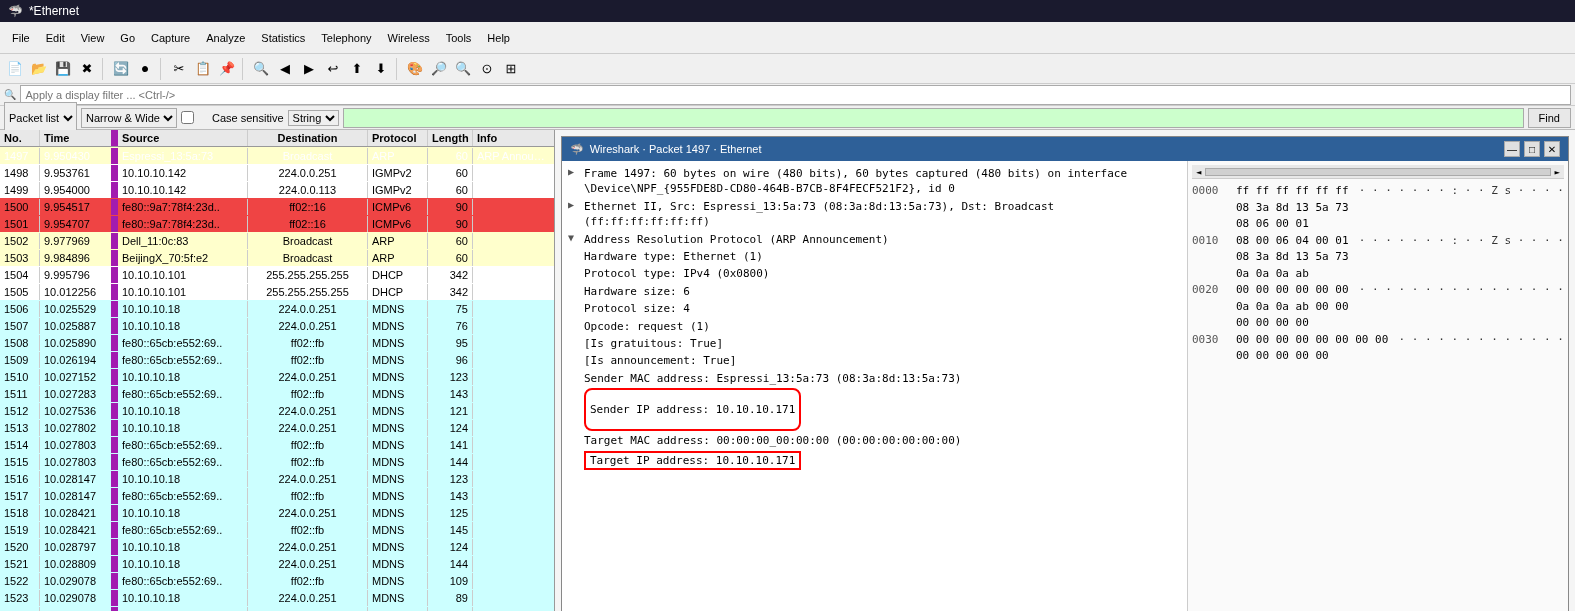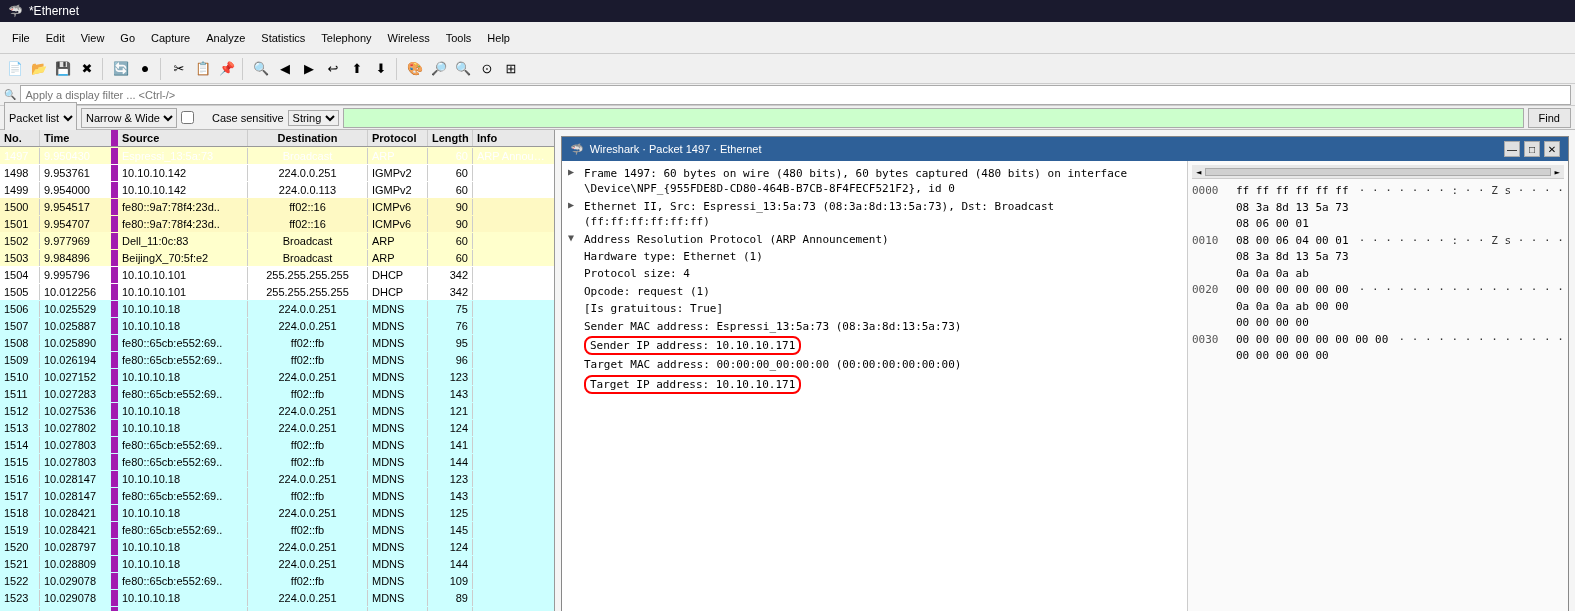--- a/index.html
+++ b/index.html
@@ -28,21 +28,21 @@
     .col-time { width: 78px; min-width: 78px; padding: 2px 4px; border-right: 7px solid #a21caf; }
     .col-source { width: 130px; min-width: 130px; padding: 2px 4px; border-right: 1px solid #ccc; }
     .col-dest { width: 120px; min-width: 120px; padding: 2px 4px; border-right: 1px solid #ccc; text-align: center; }
     .col-proto { width: 60px; min-width: 60px; padding: 2px 4px; border-right: 1px solid #ccc; }
     .col-len { width: 45px; min-width: 45px; padding: 2px 4px; border-right: 1px solid #ccc; text-align: right; }
     .col-info { flex: 1; padding: 2px 4px; }
     #packet-list-body { overflow-y: auto; flex: 1; }
     .pkt-row { display: flex; font-size: 11px; height: 17px; align-items: center; cursor: pointer; }
     .pkt-row.selected { background: #3399ff; color: white; }
     .pkt-row.yellow { background: #ffffcc; }
-    .pkt-row.pink { background: #fef9c3; }
+    .pkt-row.pink { background: #ef4444; }
     .pkt-row.light-blue { background: #ccffff; }
     .pkt-row.white { background: white; }
     .pkt-row .col-no, .pkt-row .col-time, .pkt-row .col-source, .pkt-row .col-dest, .pkt-row .col-proto, .pkt-row .col-len, .pkt-row .col-info { overflow: hidden; white-space: nowrap; text-overflow: ellipsis; font-weight: normal; }
 
     
     #packet-detail { flex: 1; display: flex; flex-direction: column; overflow: hidden; }
     
     
     #detail-window { background: white; border: 1px solid #888; margin: 4px; flex: 1; display: flex; flex-direction: column; overflow: hidden; }
     #detail-titlebar { background: #2e6098; color: white; height: 24px; display: flex; align-items: center; padding: 0 8px; font-size: 11px; justify-content: space-between; }
@@ -438,39 +438,48 @@
           <div>
             <div class="tree-item">
               <span class="tree-arrow">▼</span>
               <span class="tree-content">Address Resolution Protocol (ARP Announcement)</span>
             </div>
             <div class="tree-children" id="arp-children">
             <div class="tree-item">
                   <span class="tree-content">Hardware type: Ethernet (1)</span>
                 </div>
                 <div class="tree-item">
+                  <span class="tree-content">Protocol type: IPv4 (0x0800)</span>
+                </div>
+                <div class="tree-item">
+                  <span class="tree-content">Hardware size: 6</span>
+                </div>
+                <div class="tree-item">
                   <span class="tree-content">Protocol size: 4</span>
                 </div>
                 <div class="tree-item">
                   <span class="tree-content">Opcode: request (1)</span>
                 </div>
                 <div class="tree-item">
                   <span class="tree-content">[Is gratuitous: True]</span>
                 </div>
                 <div class="tree-item">
+                  <span class="tree-content">[Is announcement: True]</span>
+                </div>
+                <div class="tree-item">
                   <span class="tree-content">Sender MAC address: Espressi_13:5a:73 (08:3a:8d:13:5a:73)</span>
                 </div>
                 <div class="tree-item">
-                  <span class="tree-content" style="color: rgb(0, 0, 0); position: relative;"><span style="display: inline-block; border: 2px solid red; border-radius: 8px; padding: 0px 4px;">Sender IP address: 10.10.10.171</span></span>
+                  <span class="tree-content" style="color: rgb(0, 0, 0); position: relative;"><span style="display: inline-block; border: 2px solid red; border-radius: 8px; padding: 12px 4px;">Sender IP address: 10.10.10.171</span></span>
                 </div>
                 <div class="tree-item">
                   <span class="tree-content">Target MAC address: 00:00:00_00:00:00 (00:00:00:00:00:00)</span>
                 </div>
                 <div class="tree-item">
-                  <span class="tree-content" style="color: rgb(0, 0, 0); position: relative;"><span style="display: inline-block; border: 2px solid red; border-radius: 8px; padding: 0px 4px;">Target IP address: 10.10.10.171</span></span>
+                  <span class="tree-content" style="color: rgb(0, 0, 0); position: relative;"><span style="display: inline-block; border: 2px solid red; border-radius: 0; padding: 0px 4px;">Target IP address: 10.10.10.171</span></span>
                 </div>
               </div>
           </div>
         </div>
 
         <div id="hex-panel">
 
           <div style="height:14px; background:#e8e8e8; border-bottom:1px solid #ccc; margin-bottom:4px; display:flex; align-items:center;">
             <span style="font-size:9px; padding:0 4px;">◄</span>
             <div style="flex:1; background:#d0d0d0; height:8px; border:1px solid #aaa;"></div>

